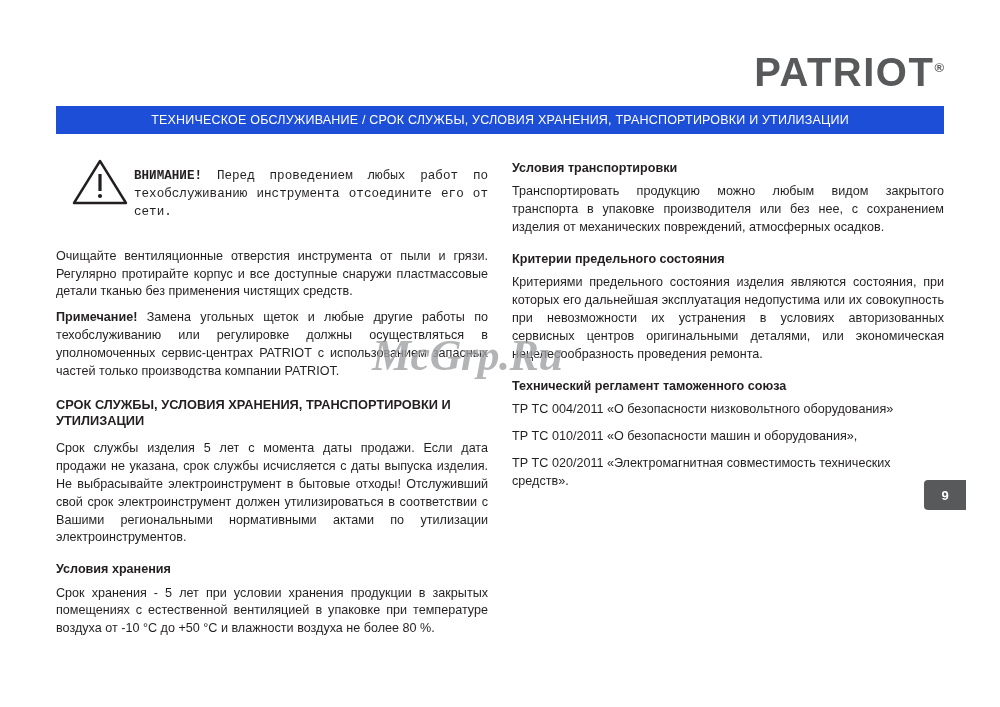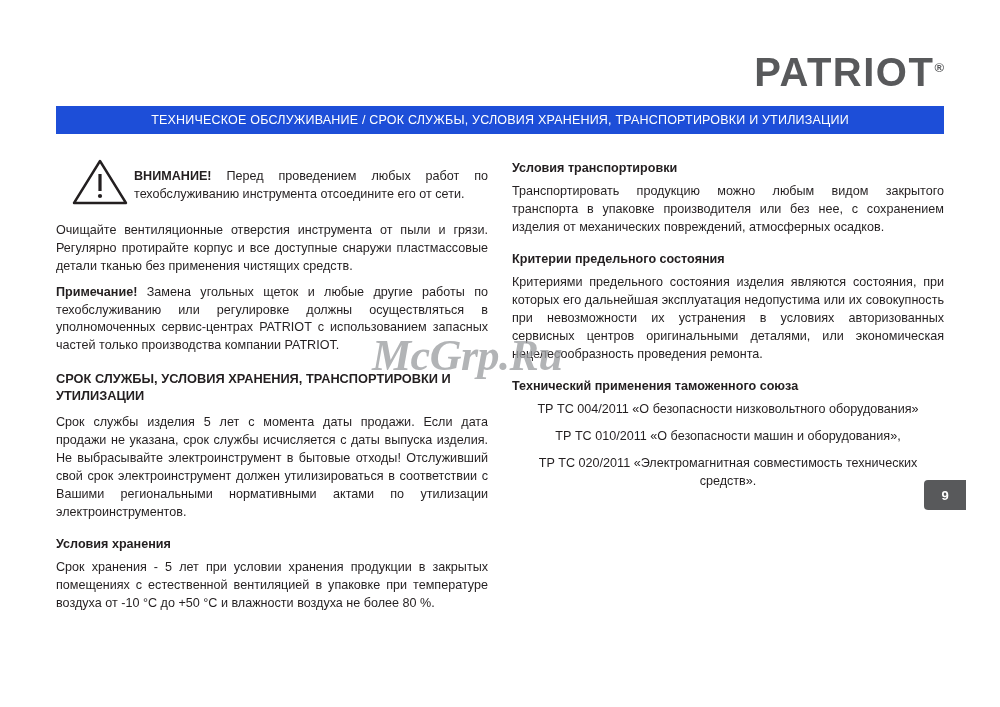--- a/index.html
+++ b/index.html
@@ -86,22 +86,23 @@
   p {
     margin: 0 0 8px 0;
     text-align: justify;
   }
   .bold { font-weight: bold; }
 
   
   .warn-block {
     position: relative;
     min-height: 52px;
-    margin: 4px 0 14px 0;
+    margin: 4px 0 26px 0;
     padding-left: 78px;
+    font-family: Liberation Mono, monospace;
   }
   .warn-tri {
     position: absolute;
     left: 16px;
     top: 2px;
     width: 56px;
     height: 48px;
   }
   .warn-text {
     margin: 0;
@@ -136,21 +137,21 @@
     background: #58595b;
     border-radius: 4px 0 0 4px;
     color: #ffffff;
     font-size: 13px;
     font-weight: bold;
     display: flex;
     align-items: center;
     justify-content: center;
   }
 
-  .reg-list p { margin: 0 0 9px 0; text-align: center; }
+  .reg-list p { margin: 0 0 9px 0; text-align: left; }
 </style>
 </head>
 <body>
 
 <div class="page">
 
   <div class="brand">
     <span>PATRIOT</span><span class="reg">®</span>
   </div>
 
@@ -183,21 +184,21 @@
   </div>
 
   <div class="col col-right">
 
     <h3 class="sub" style="margin-top:8px;">Условия транспортировки</h3>
     <p>Транспортировать продукцию можно любым видом закрытого транспорта в упаковке производителя или без нее, с сохранением изделия от механических повреждений, атмосферных осадков.</p>
 
     <h3 class="sub">Критерии предельного состояния</h3>
     <p>Критериями предельного состояния изделия являются состояния, при которых его дальнейшая эксплуатация недопустима или их совокупность при невозможности их устранения в условиях авторизованных сервисных центров оригинальными деталями, или экономическая нецелесообразность проведения ремонта.</p>
 
-    <h3 class="sub">Технический применения таможенного союза</h3>
+    <h3 class="sub">Технический регламент таможенного союза</h3>
     <div class="reg-list">
       <p>ТР ТС 004/2011 «О безопасности низковольтного оборудования»</p>
       <p>ТР ТС 010/2011 «О безопасности машин и оборудования»,</p>
       <p>ТР ТС 020/2011 «Электромагнитная совместимость технических средств».</p>
     </div>
   </div>
 
   <div class="watermark">McGrp.Ru</div>
 
   <div class="page-num">9</div>

